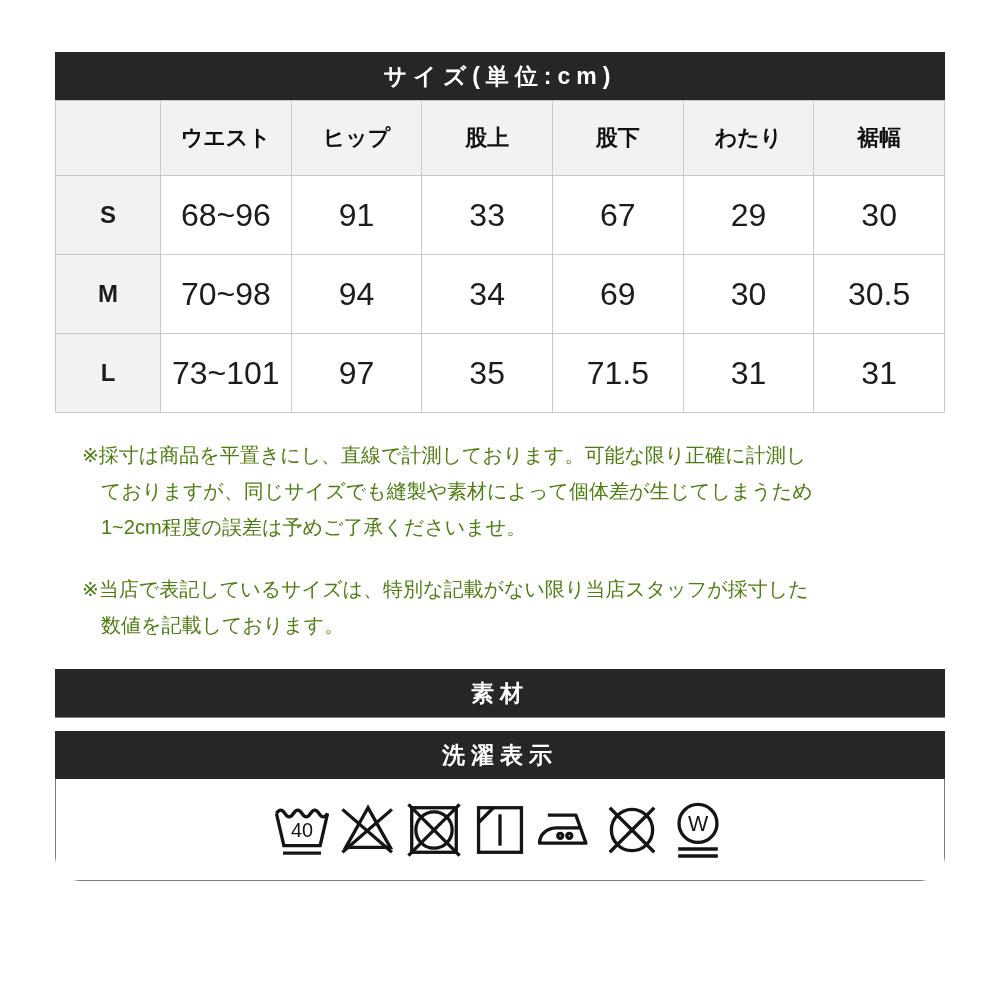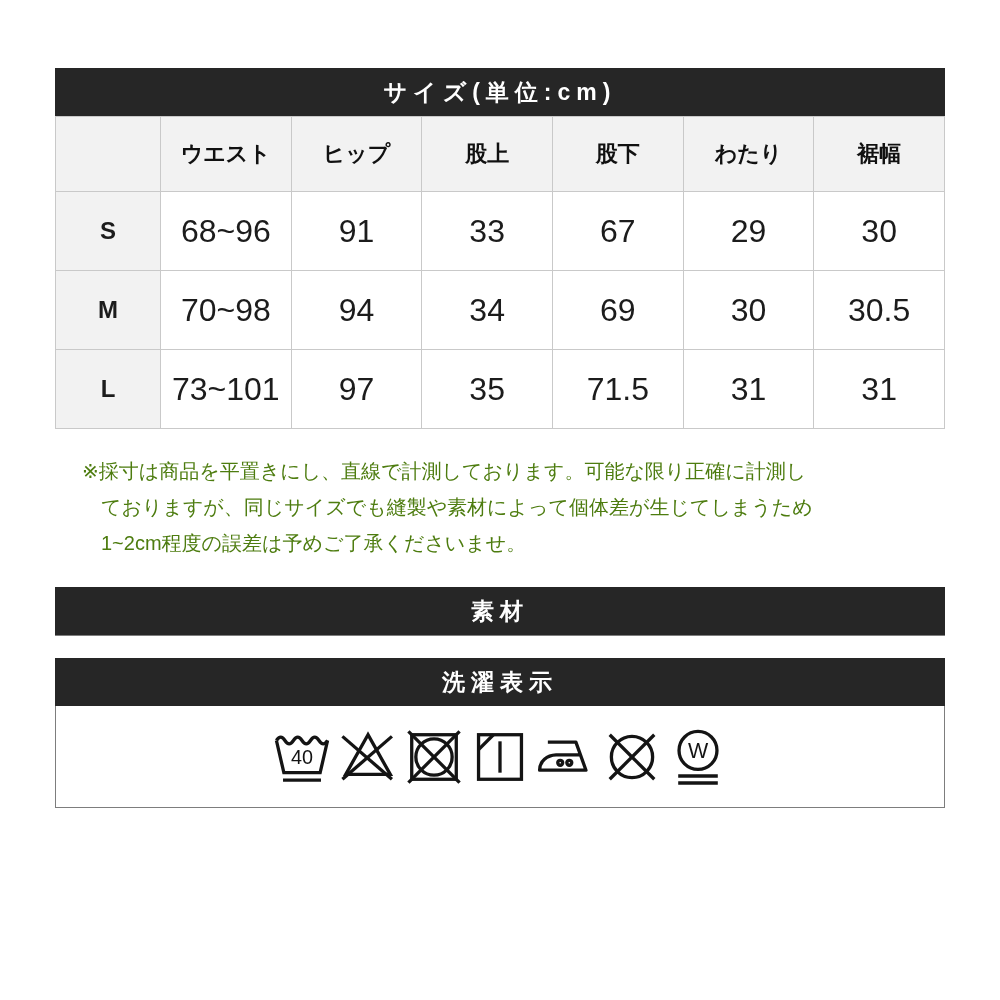--- a/index.html
+++ b/index.html
@@ -1,18 +1,18 @@
 <!DOCTYPE html>
 <html><head>
 <meta charset="utf-8">
 <style>
   html,body{margin:0;padding:0;background:#ffffff;}
   body{width:1000px;height:1000px;position:relative;
        font-family:"Liberation Sans","DejaVu Sans",sans-serif;color:#1c1c1c;}
-  .page{position:absolute;left:55px;top:68px;width:890px;}
+  .page{position:absolute;left:55px;top:52px;width:890px;}
 
   
   .bar{height:48px;background:#262626;color:#ffffff;display:flex;
        align-items:center;justify-content:center;font-weight:bold;
        font-size:23px;letter-spacing:6px;}
 
   
   table.size{width:100%;border-collapse:collapse;table-layout:fixed;
              border:1px solid #9e9e9e;}
   table.size th,table.size td{border:1px solid #c9c9c9;text-align:center;
@@ -28,21 +28,21 @@
   .notes p{white-space:pre-line;line-height:1.8;margin:0 0 26px 0;
            padding-left:46px;text-indent:-19px;}
 
   
   .box{border:1px solid #7d7d7d;background:#ffffff;}
   .box .bar{margin:-1px -1px 0 -1px;}
   .box-content{height:99px;display:flex;align-items:center;
                justify-content:center;background:#ffffff;}
   .material-box{margin-top:22px;}
   .material-text{font-size:20px;letter-spacing:1px;}
-  .care-box{margin-top:22px;}
+  .care-box{margin-top:13px;border-radius:25px;}
   .care-content{height:101px;}
   .care-icon{width:66px;height:66px;display:block;}
   .care-icon path,.care-icon line,.care-icon rect,.care-icon circle{
       fill:none;stroke:#141414;stroke-width:4;}
   .care-icon text{fill:#141414;stroke:none;
       font-family:"Liberation Sans","DejaVu Sans",sans-serif;}
 </style>
 </head>
 <body>
 
@@ -102,20 +102,22 @@
             <td>31</td>
             <td>31</td>
           </tr>
         </tbody>
     </table>
 
     <div class="notes">
       <p>※採寸は商品を平置きにし、直線で計測しております。可能な限り正確に計測し
 ておりますが、同じサイズでも縫製や素材によって個体差が生じてしまうため
 1~2cm程度の誤差は予めご了承くださいませ。</p>
+      <p>※当店で表記しているサイズは、特別な記載がない限り当店スタッフが採寸した
+数値を記載しております。</p>
     </div>
   </section>
 
   <section class="box material-box">
     <div class="bar">
       <span>素材</span>
     </div>
   </section>
 
   <section class="box care-box">

